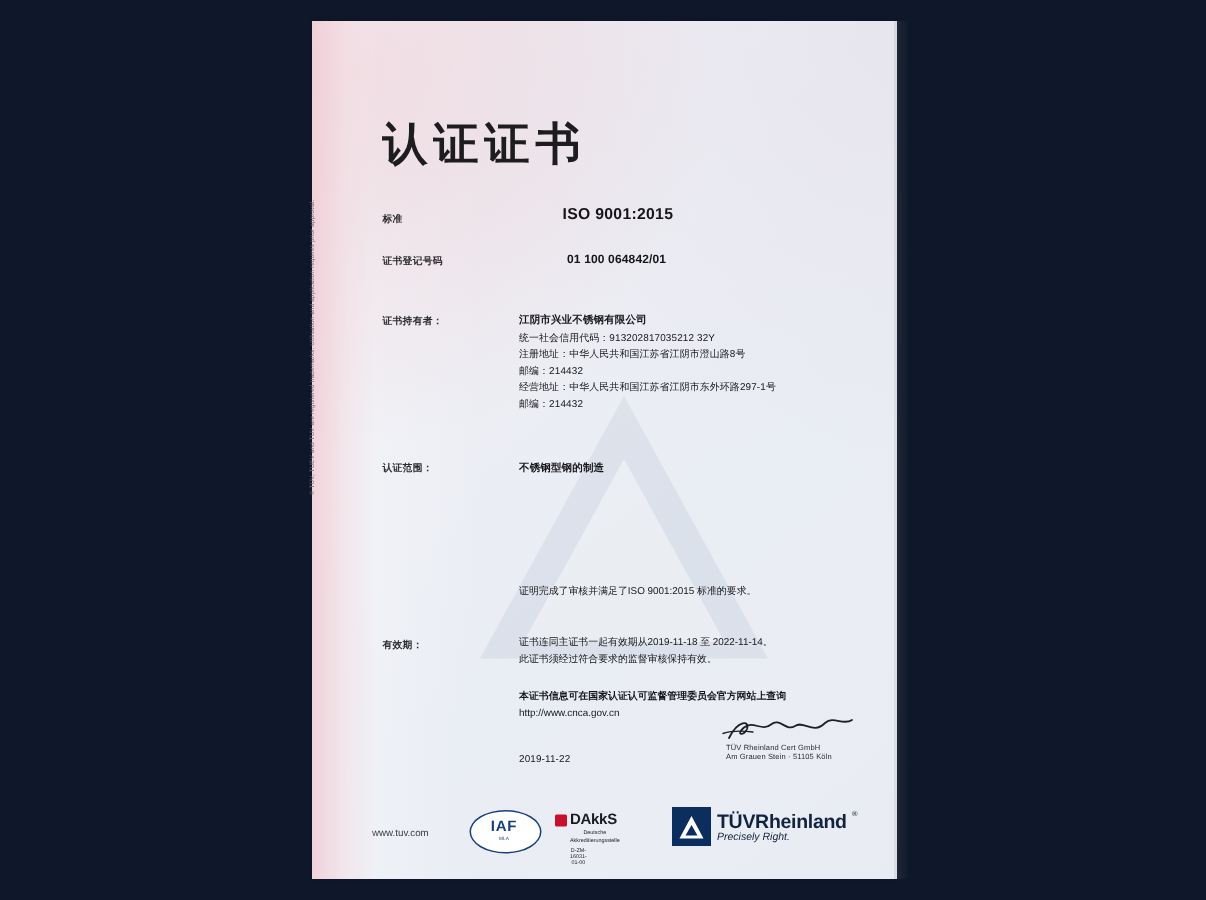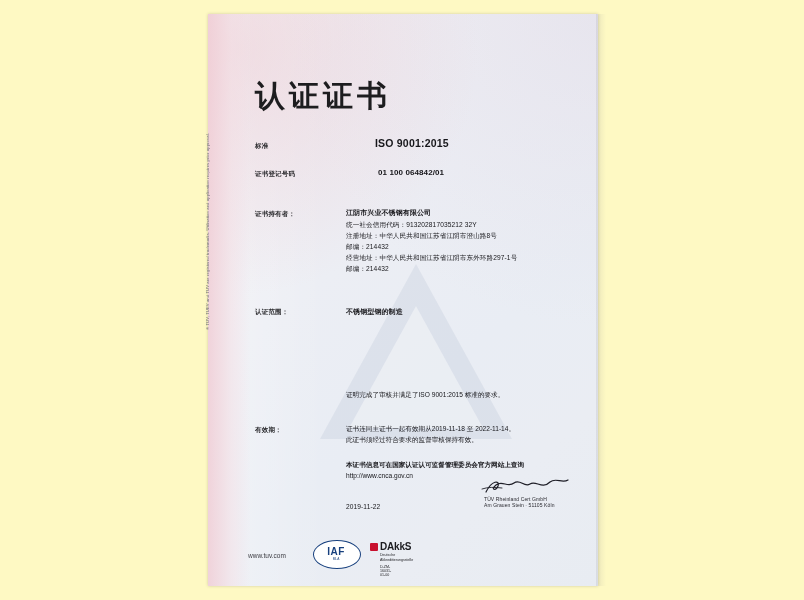--- a/index.html
+++ b/index.html
@@ -10,21 +10,21 @@
     width: 804px;
     height: 600px;
     background: #ffffff;
     font-family: "Liberation Sans", sans-serif;
     overflow: hidden;
   }
   .stage {
     position: relative;
     width: 804px;
     height: 600px;
-    background: #fef9c3;
+    background: #0f172a;
   }
   
   .cert {
     position: absolute;
     left: 208px;
     top: 14px;
     width: 390px;
     height: 572px;
     background: linear-gradient(140deg, #f3eff2 0%, #efeef3 18%, #eceef4 40%, #e9edf4 62%, #eaedf3 80%, #e8ecf2 100%);
     box-shadow: 0 0 3px rgba(0,0,0,0.18);
@@ -175,20 +175,21 @@
     top: 523px;
     width: 46px;
     height: 34px;
   }
   .dakks {
     position: absolute;
     left: 160px;
     top: 523px;
     width: 72px;
     height: 34px;
+    text-align: center;
   }
   .tuv {
     position: absolute;
     left: 240px;
     top: 524px;
     width: 140px;
     height: 34px;
   }
   .tuv-name {
     position: absolute;
@@ -373,20 +374,29 @@
     <div class="dakks">
       <div style="position:absolute; left:12px; top:0;">
         <div class="dakks-dot"></div>
         <div class="dakks-logo">DAkkS</div>
         <div class="dakks-sub">Deutsche
 Akkreditierungsstelle</div>
         <div class="dakks-id">D-ZM-16031-01-00</div>
       </div>
     </div>
 
+    <div class="tuv">
+      <div class="tuv-mark">
+        <div class="tri"></div>
+        <div class="tri-in"></div>
+      </div>
+      <div class="tuv-name">TÜVRheinland</div>
+      <div class="tuv-reg">®</div>
+      <div class="tuv-tag">Precisely Right.</div>
+    </div>
 
   </div>
 
   <div class="left-band"></div>
   <div class="sheet-shadow"></div>
 
   <div class="vert-legal">® TÜV, TUEV and TUV are registered trademarks. Utilisation and application requires prior approval.</div>
 
 </div>
 

